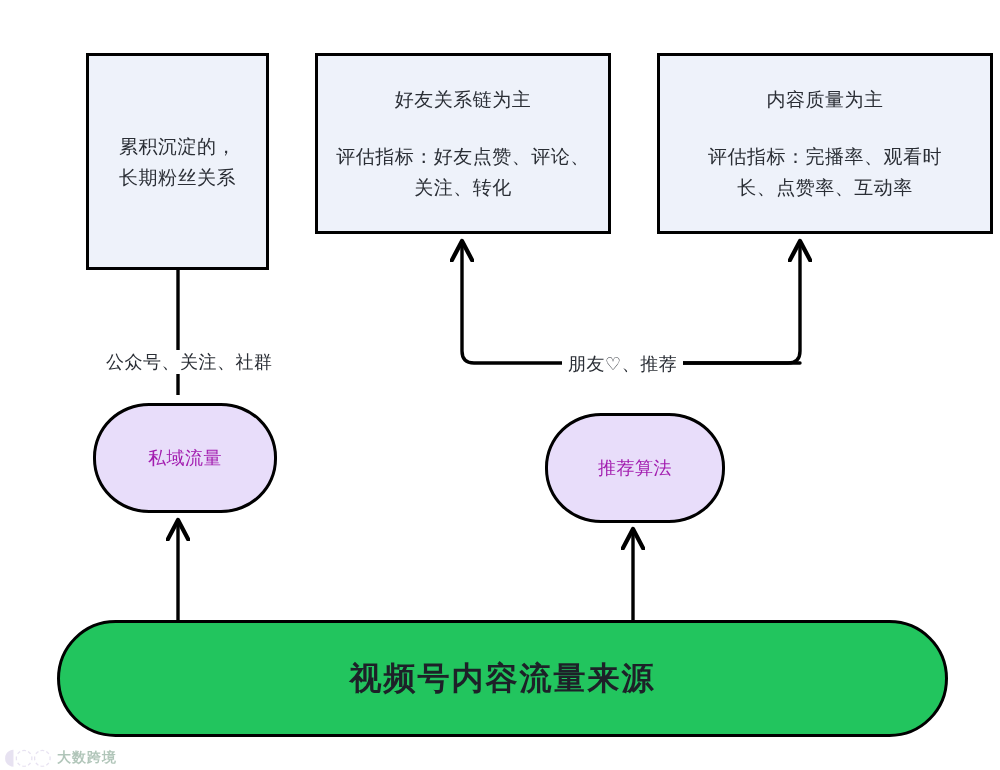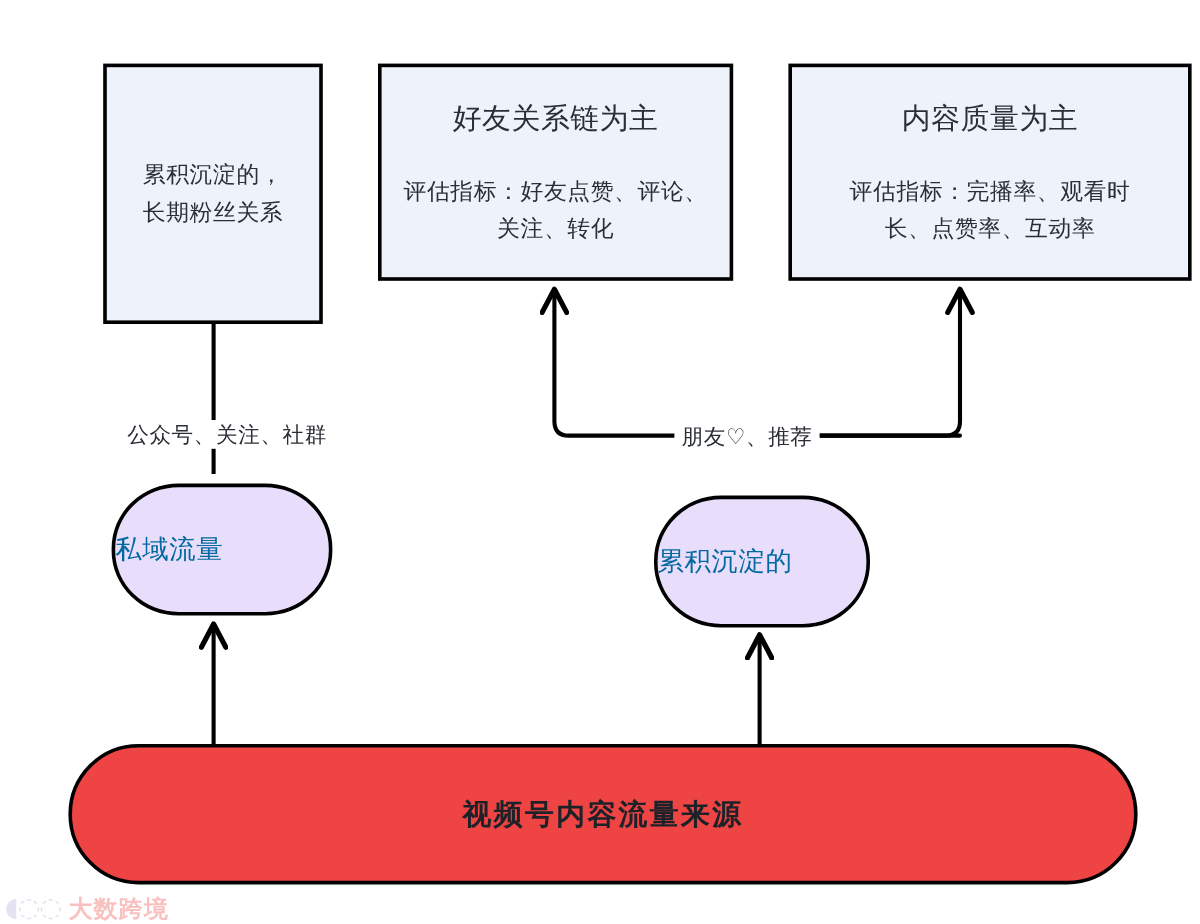--- a/index.html
+++ b/index.html
@@ -36,21 +36,21 @@
     border: 3px solid #000000;
     display: flex;
     flex-direction: column;
     align-items: center;
     justify-content: center;
     text-align: center;
     line-height: 1.62;
     color: #2a2e35;
   }
   .rect-node .title-line {
-    font-size: 24px;
+    font-size: 19px;
     letter-spacing: 0.5px;
   }
   .rect-node .detail-line {
     font-size: 19px;
     letter-spacing: 0.5px;
     margin-top: 26px;
     padding: 0 12px;
   }
   .rect-node .single {
     font-size: 19px;
@@ -62,45 +62,45 @@
   #node-content     { left: 657px; top: 53px;  width: 336px; height: 181px; }
 
   
   .pill-node {
     position: absolute;
     box-sizing: border-box;
     background: #e8ddfa;
     border: 3px solid #000000;
     display: flex;
     align-items: center;
-    justify-content: flex-start;
+    justify-content: center;
     text-align: center;
-    color: #0369a1;
-    font-size: 22px;
+    color: #a21caf;
+    font-size: 18px;
     letter-spacing: 0.5px;
   }
   #node-private {
     left: 93px; top: 403px; width: 184px; height: 110px;
     border-radius: 56px / 54px;
   }
   #node-algorithm {
     left: 545px; top: 413px; width: 180px; height: 110px;
     border-radius: 56px / 54px;
   }
   #node-source {
     position: absolute;
     box-sizing: border-box;
     left: 57px; top: 620px; width: 891px; height: 117px;
-    background: #ef4444;
+    background: #22c55e;
     border: 3px solid #000000;
     border-radius: 59px;
     display: flex;
     align-items: center;
     justify-content: center;
-    font-size: 24px;
+    font-size: 32px;
     font-weight: bold;
     letter-spacing: 2px;
     color: #1d2128;
   }
 
   
   .edge-label {
     position: absolute;
     font-size: 18px;
     letter-spacing: 0.5px;
@@ -122,23 +122,23 @@
     gap: 6px;
     opacity: 0.33;
   }
   #watermark .wm-mark {
     font-size: 22px;
     color: #b9a9d6;
     line-height: 1;
     letter-spacing: -1px;
   }
   #watermark .wm-text {
-    font-size: 20px;
+    font-size: 14px;
     font-weight: bold;
-    color: #ef4444;
+    color: #14532d;
     letter-spacing: 1px;
     line-height: 1;
   }
 </style>
 </head>
 <body>
 
 <div id="canvas">
 
   <svg id="edges" viewBox="0 0 1000 770" width="1000" height="770">
@@ -182,21 +182,21 @@
 
   <div class="edge-label" id="label-private-sources">公众号、关注、社群</div>
 
   <div class="edge-label" id="label-friend-recommend">朋友♡、推荐</div>
 
   <div class="pill-node" id="node-private">
     <span>私域流量</span>
   </div>
 
   <div class="pill-node" id="node-algorithm">
-    <span>累积沉淀的</span>
+    <span>推荐算法</span>
   </div>
 
   <div id="node-source">
     <span>视频号内容流量来源</span>
   </div>
 
   <div id="watermark">
     <span class="wm-mark">◖◌◌</span>
     <span class="wm-text">大数跨境</span>
   </div>

